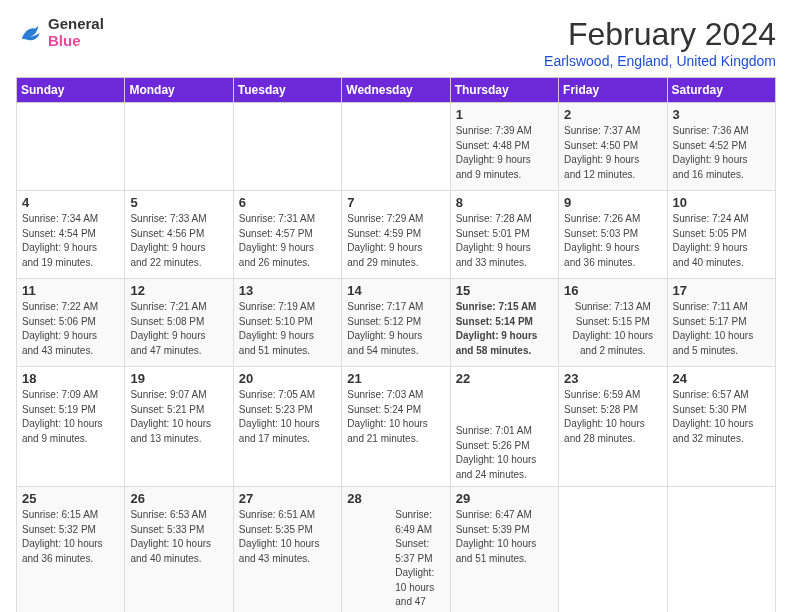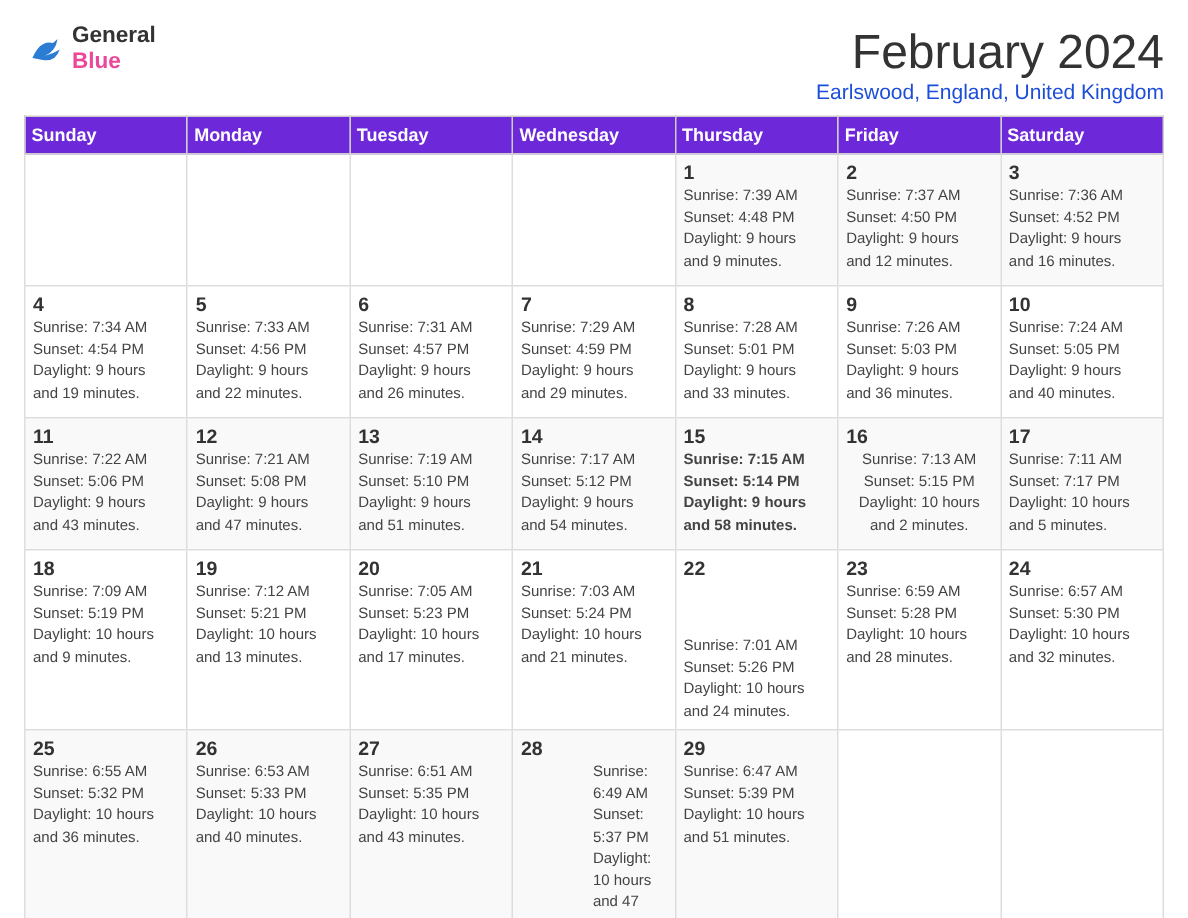--- a/index.html
+++ b/index.html
@@ -230,36 +230,36 @@
         <td>
           <span class="day-num">16</span>
           <div class="day-info" style="white-space: pre-line; text-align: center;">Sunrise: 7:13 AM
 Sunset: 5:15 PM
 Daylight: 10 hours
 and 2 minutes.</div>
         </td>
         <td>
           <span class="day-num">17</span>
           <div class="day-info" style="white-space: pre-line;">Sunrise: 7:11 AM
-Sunset: 7:17 PM
+Sunset: 5:17 PM
 Daylight: 10 hours
 and 5 minutes.</div>
         </td>
       </tr>
       <tr>
         <td>
           <span class="day-num">18</span>
           <div class="day-info" style="white-space: pre-line;">Sunrise: 7:09 AM
 Sunset: 5:19 PM
 Daylight: 10 hours
 and 9 minutes.</div>
         </td>
         <td>
           <span class="day-num">19</span>
-          <div class="day-info" style="white-space: pre-line;">Sunrise: 7:12 AM
+          <div class="day-info" style="white-space: pre-line;">Sunrise: 9:07 AM
 Sunset: 5:21 PM
 Daylight: 10 hours
 and 13 minutes.</div>
         </td>
         <td>
           <span class="day-num">20</span>
           <div class="day-info" style="white-space: pre-line;">Sunrise: 7:05 AM
 Sunset: 5:23 PM
 Daylight: 10 hours
 and 17 minutes.</div>
@@ -289,21 +289,21 @@
           <span class="day-num">24</span>
           <div class="day-info" style="white-space: pre-line;">Sunrise: 6:57 AM
 Sunset: 5:30 PM
 Daylight: 10 hours
 and 32 minutes.</div>
         </td>
       </tr>
       <tr>
         <td>
           <span class="day-num">25</span>
-          <div class="day-info" style="white-space: pre-line;">Sunrise: 6:55 AM
+          <div class="day-info" style="white-space: pre-line;">Sunrise: 6:15 AM
 Sunset: 5:32 PM
 Daylight: 10 hours
 and 36 minutes.</div>
         </td>
         <td>
           <span class="day-num">26</span>
           <div class="day-info" style="white-space: pre-line;">Sunrise: 6:53 AM
 Sunset: 5:33 PM
 Daylight: 10 hours
 and 40 minutes.</div>

